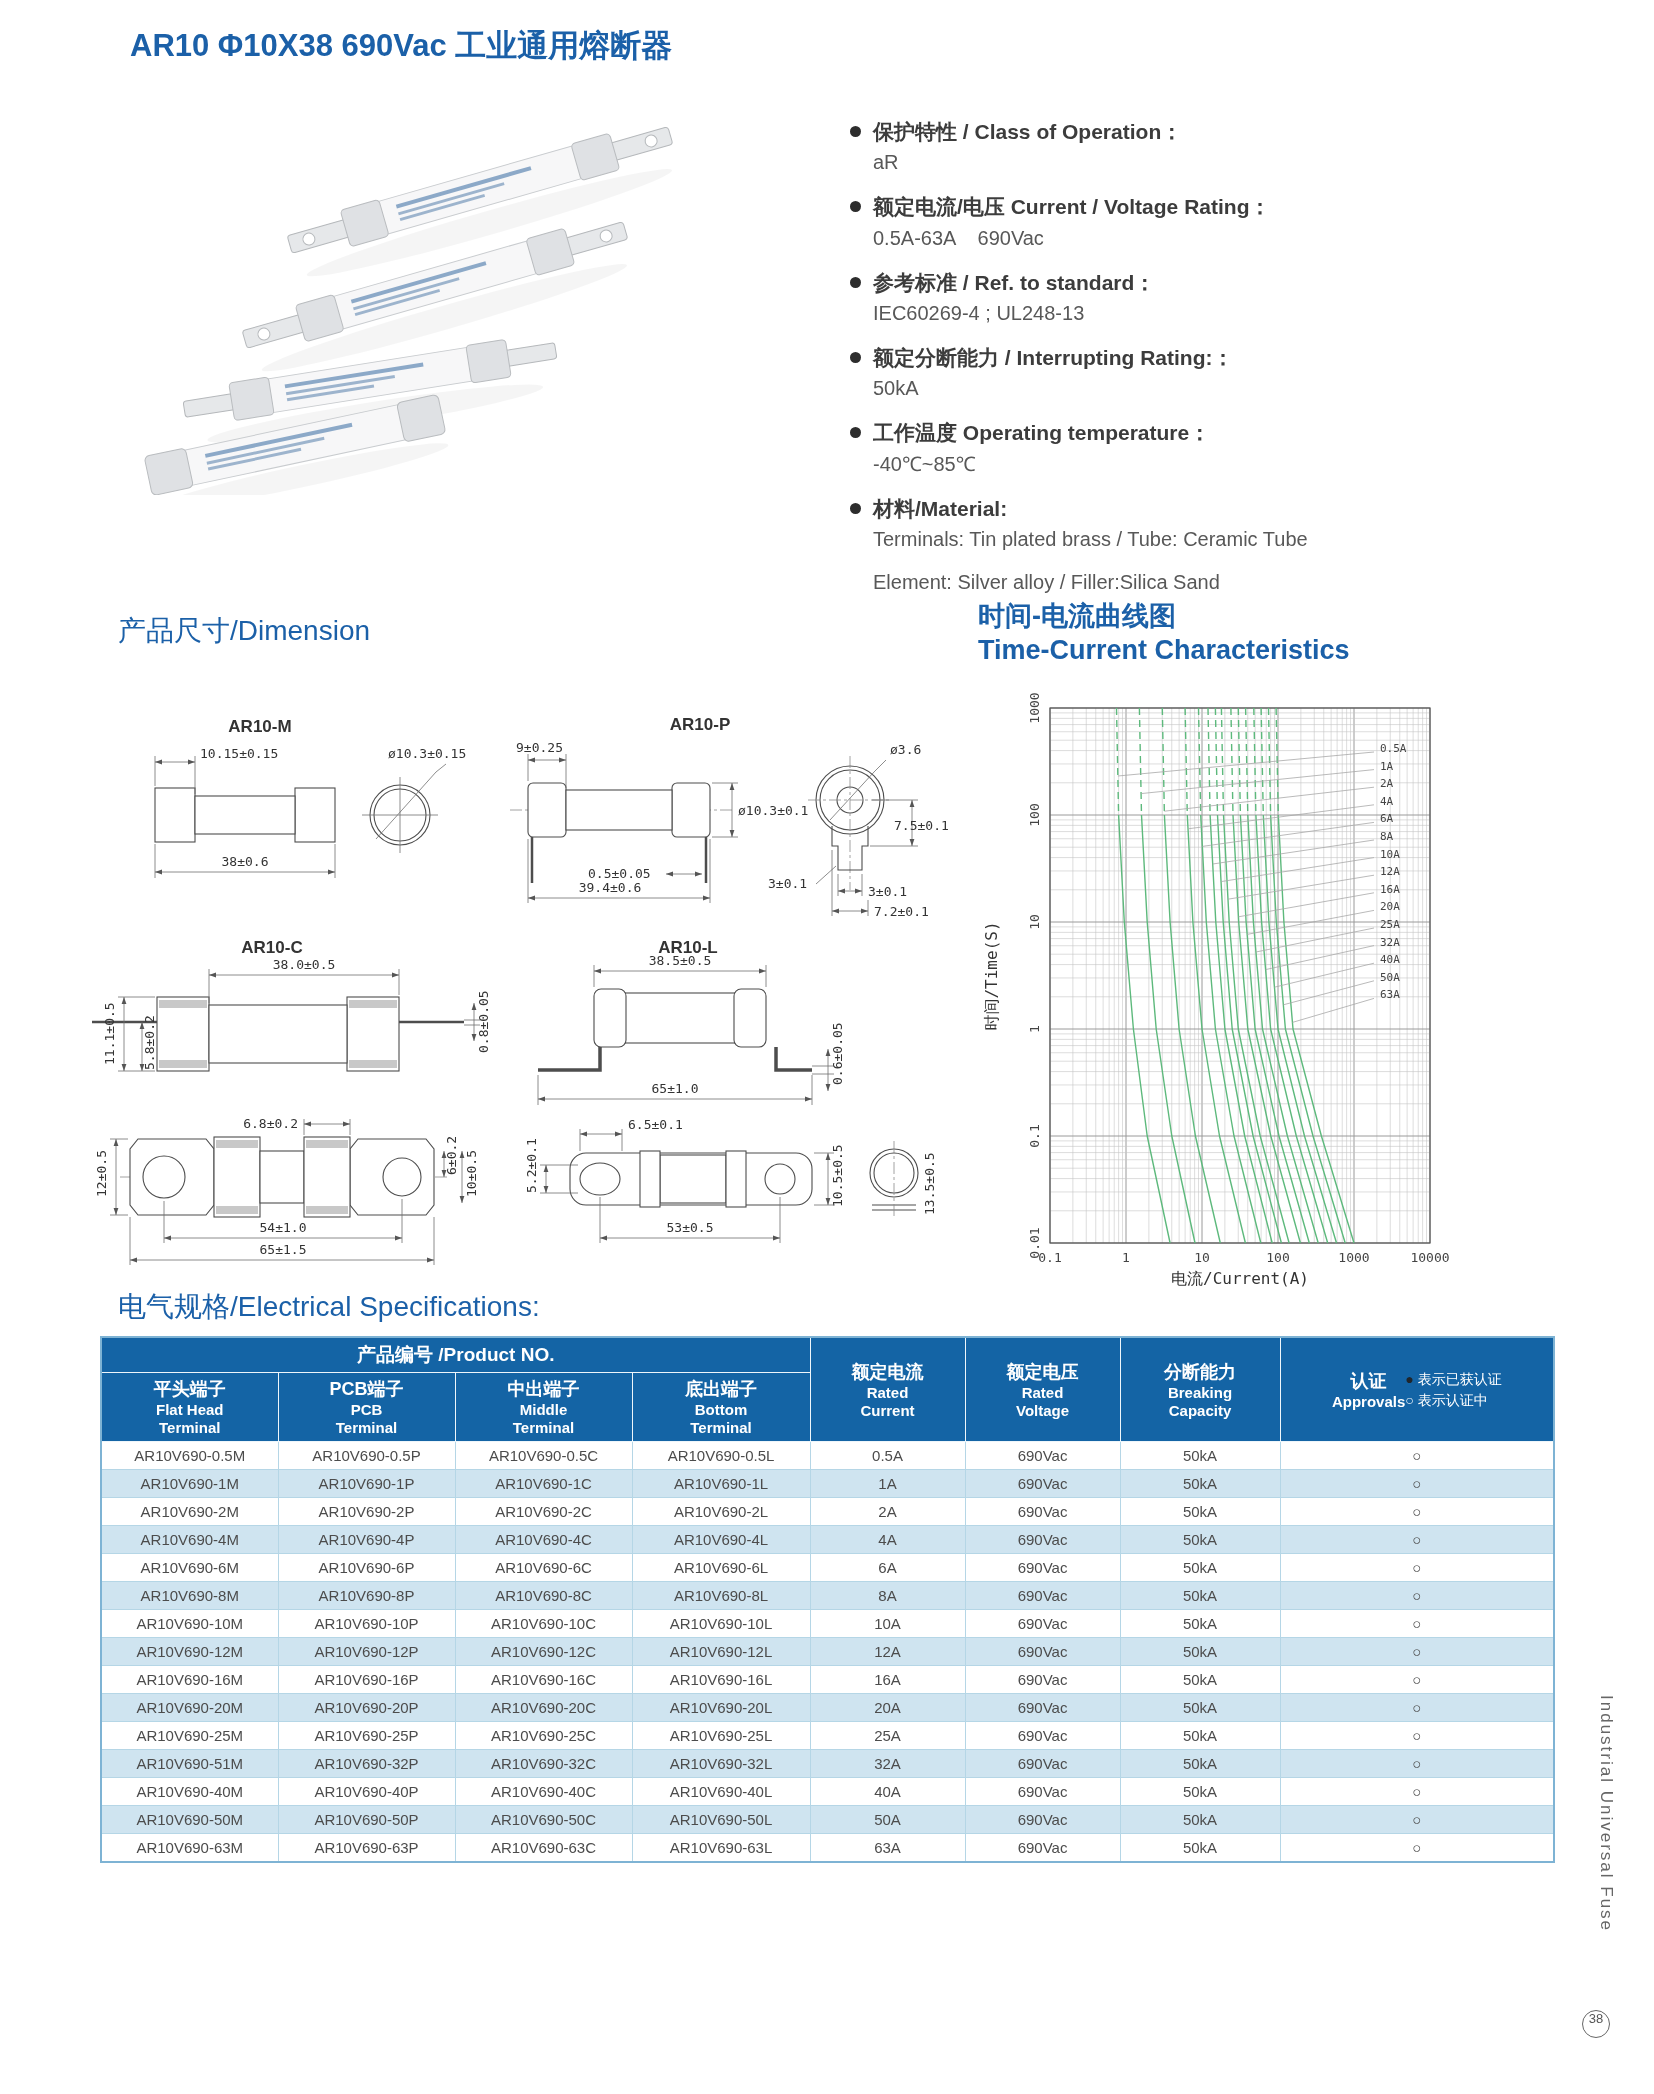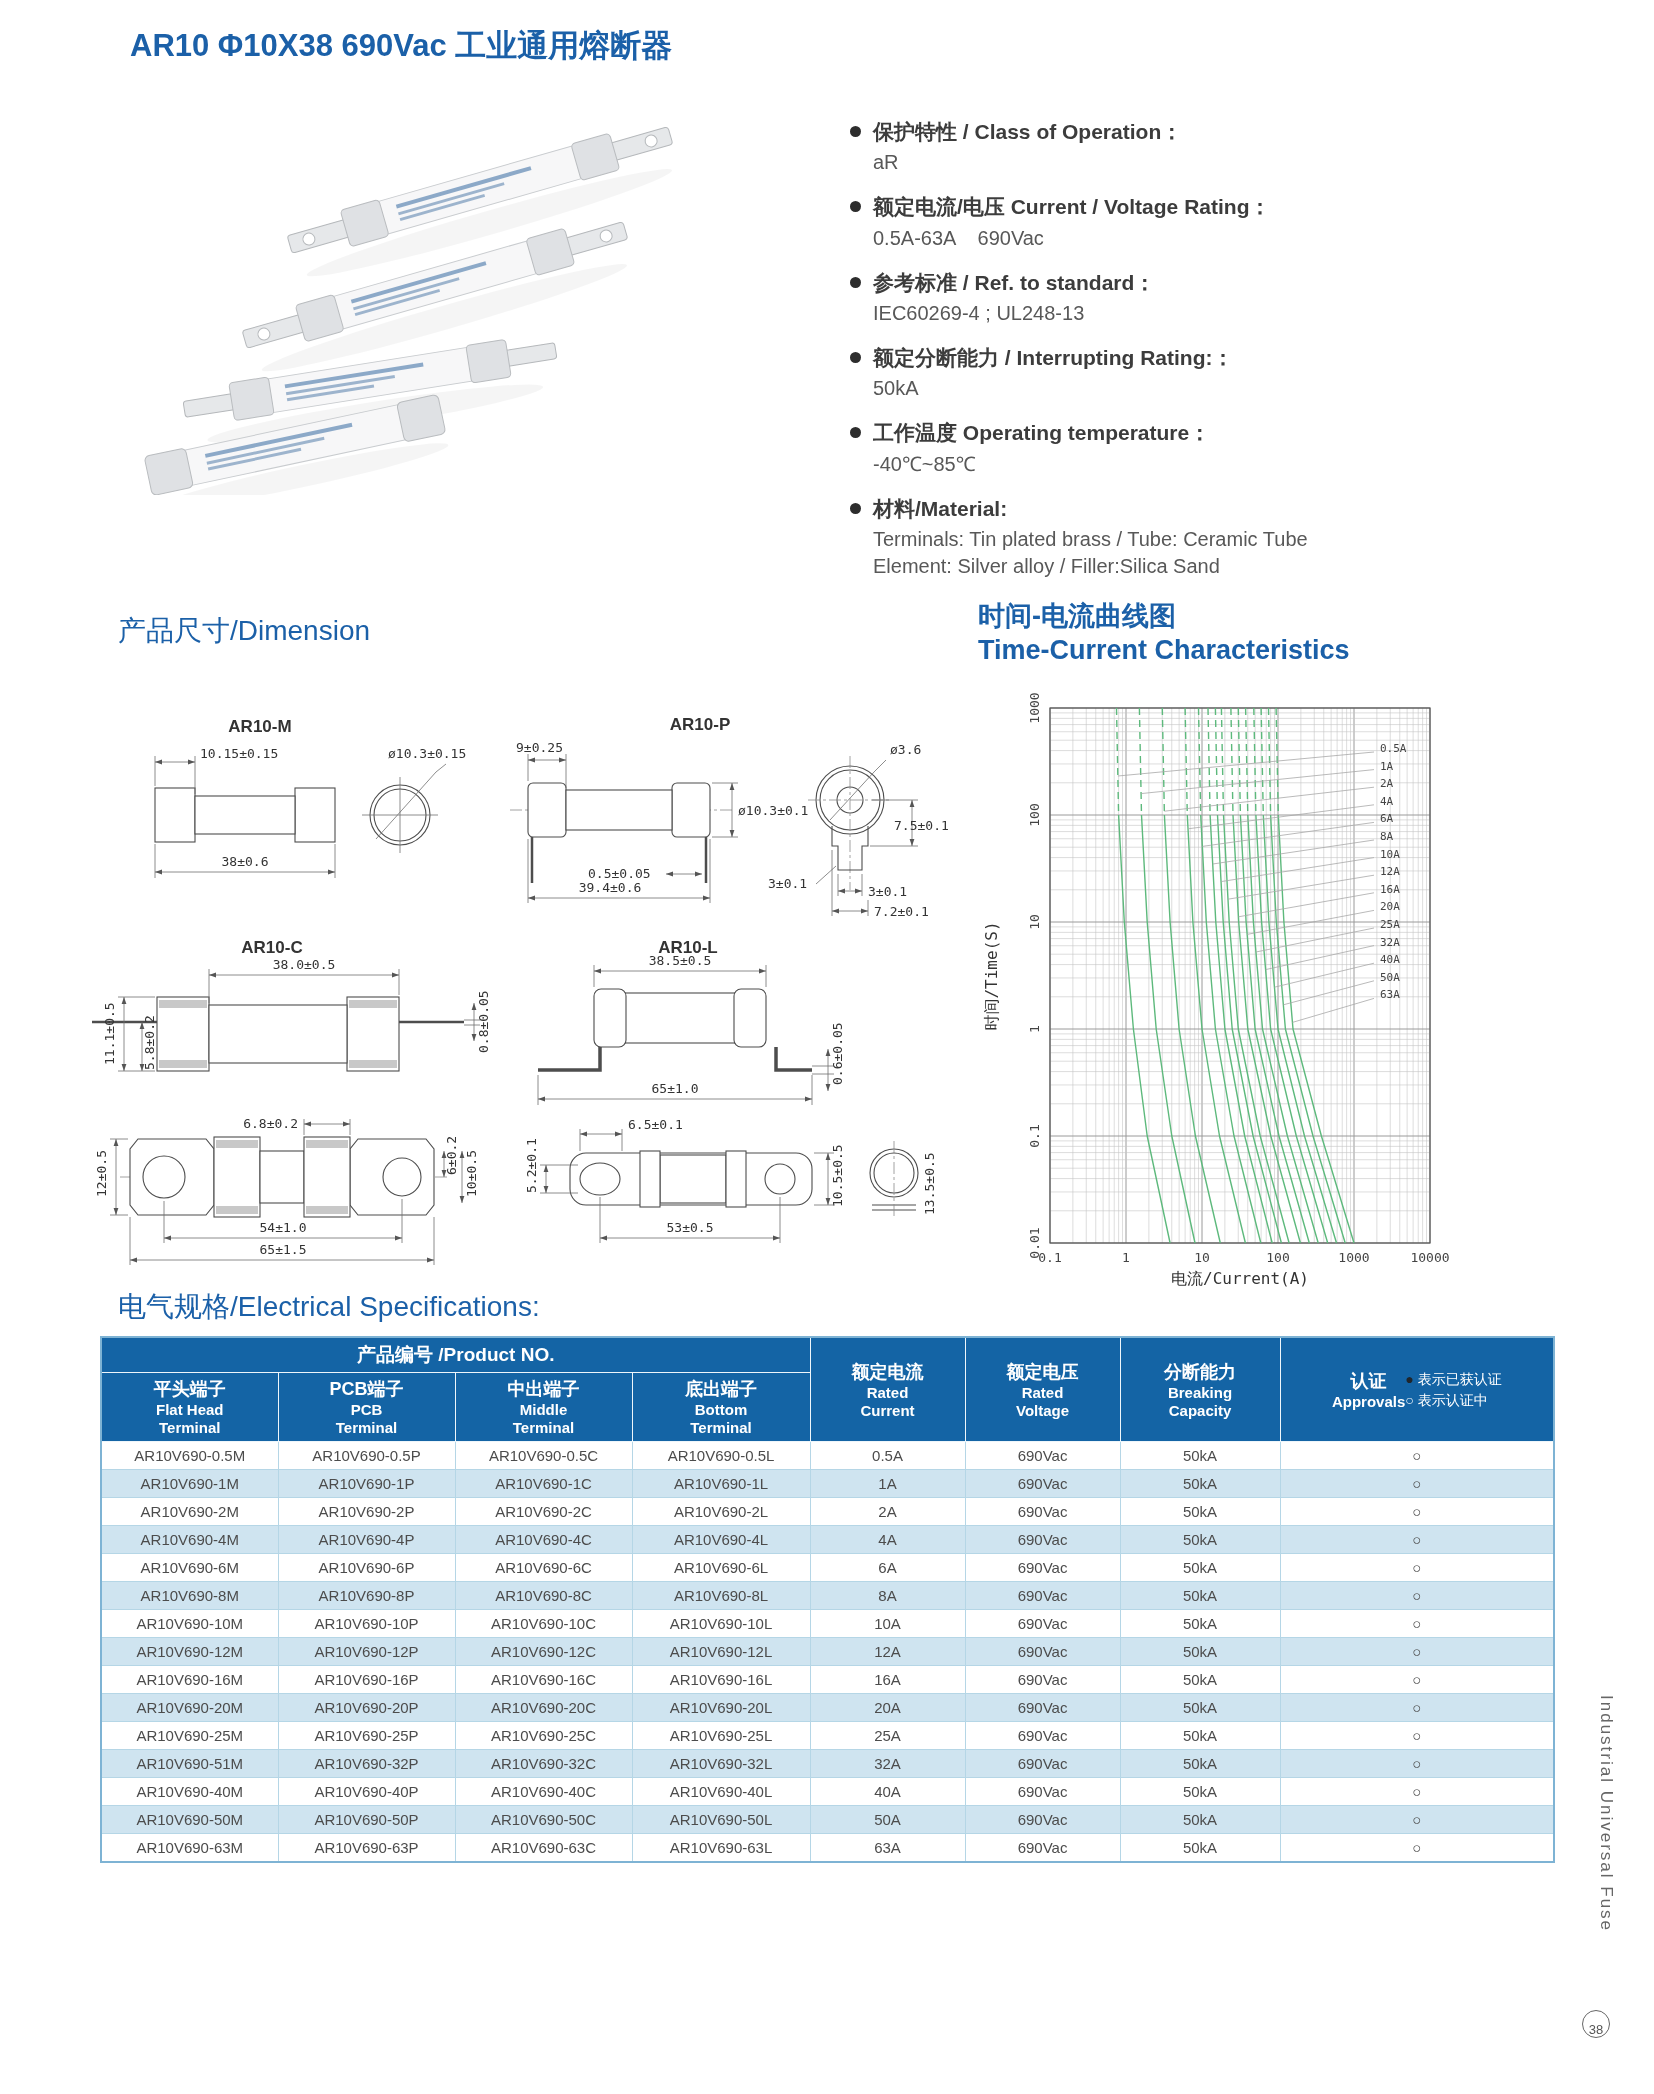--- a/index.html
+++ b/index.html
@@ -46,21 +46,21 @@
   table.spec tbody tr:nth-child(even) td{background:#cfe4f0;}
   .appr-head{display:flex;align-items:center;justify-content:center;}
   .appr-title{text-align:center;}
   .appr-leg{text-align:left;font-size:14px;font-weight:normal;line-height:1.5;}
   .sym-filled{color:#20262c;}
   .sym-open{color:#f2f7fa;}
   
   .side-label{position:absolute;left:1596px;top:1695px;writing-mode:vertical-rl;
               font-size:17px;color:#666;letter-spacing:2px;}
   .page-circle{position:absolute;left:1582px;top:2010px;width:26px;height:26px;border:1.5px solid #666;
-               border-radius:50%;display:flex;align-items:flex-end;justify-content:center;
+               border-radius:50%;display:flex;align-items:flex-start;justify-content:center;
                font-size:13px;color:#555;}
 </style>
 </head>
 <body>
 
 <div class="page">
 
   <div class="title-block">
     <div>AR10 Φ10X38 690Vac 工业通用熔断器</div>
   </div>
@@ -149,21 +149,21 @@
         <span class="feat-label">工作温度 Operating temperature：</span>
         </div>
       <div class="feat-vals">-40℃~85℃</div>
     </div>
     <div class="feat">
       <div class="feat-head">
           <span class="bullet"></span>
         <span class="feat-label">材料/Material:</span>
         </div>
       <div class="feat-vals">Terminals: Tin plated brass / Tube: Ceramic Tube</div>
-      <div class="feat-vals" style="margin-top:0">Element: Silver alloy / Filler:Silica Sand</div>
+      <div class="feat-vals" style="margin-top:16px">Element: Silver alloy / Filler:Silica Sand</div>
     </div>
   </div>
 
   <div class="sec-title" style="left:118px;top:612px">产品尺寸/Dimension</div>
   <div class="chart-head">
     <div>时间-电流曲线图</div>
     <div>Time-Current Characteristics</div>
   </div>
 
   <svg class="dwg" style="left:100px;top:700px" width="390" height="220" viewBox="0 0 390 220">

